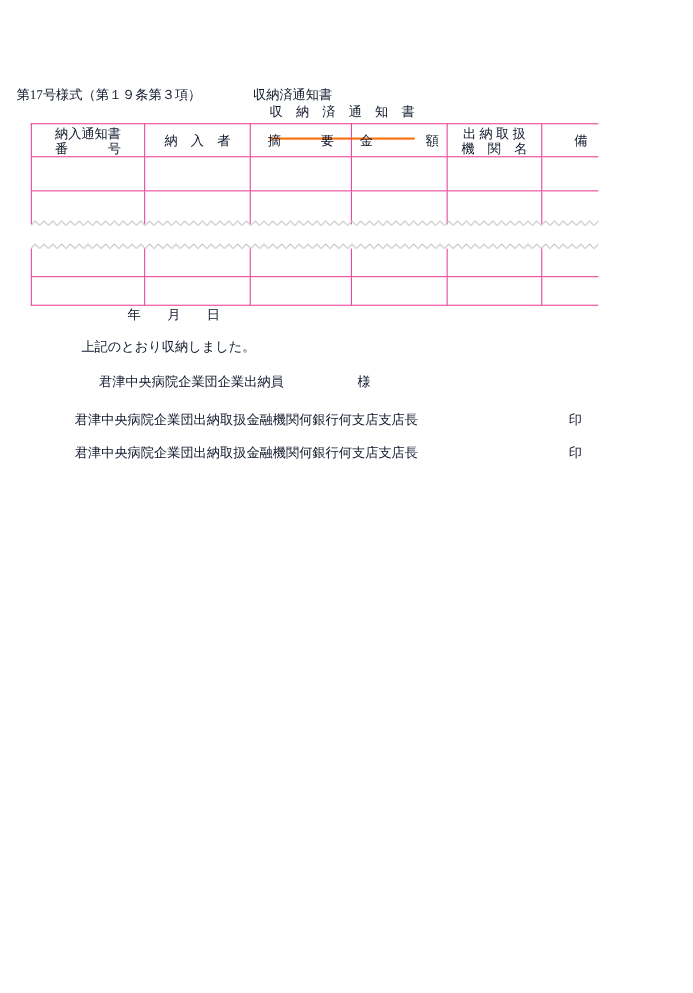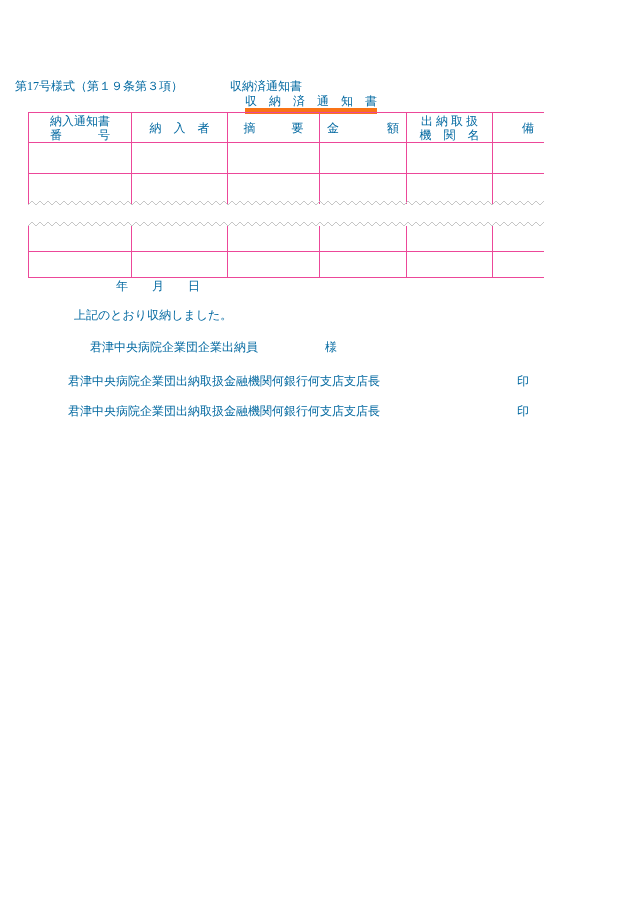--- a/index.html
+++ b/index.html
@@ -1,26 +1,26 @@
 <!DOCTYPE html>
 <html><head>
 <meta charset="utf-8">
 <style>
   html,body { margin:0; padding:0; }
   .page {
     position:relative; width:544px; height:903px; background:#ffffff;
     font-family:"Liberation Serif","DejaVu Serif",serif;
-    color:#0369a1; overflow:hidden;
+    color:#0f172a; overflow:hidden;
   }
   .abs { position:absolute; }
   .txt { font-size:12px; line-height:14px; white-space:pre; }
 
   .doc-title {
     font-size:12px; line-height:14px; white-space:pre;
-    border-bottom:6px solid #f97316; padding-bottom:0;
+    border-bottom:2px solid #f97316; padding-bottom:17px;
   }
 
   table.grid { border-collapse:collapse; table-layout:fixed; width:583px; }
   table.grid td, table.grid th {
     border:1px solid #ec4899; padding:0; margin:0;
     font-weight:normal; vertical-align:middle; text-align:center;
   }
   table.grid-top tr:last-child td { border-bottom:none; }
   table.grid-bottom tr:first-child td { border-top:none; }
   .hline { font-size:12px; line-height:14px; white-space:pre; text-align:center; }

